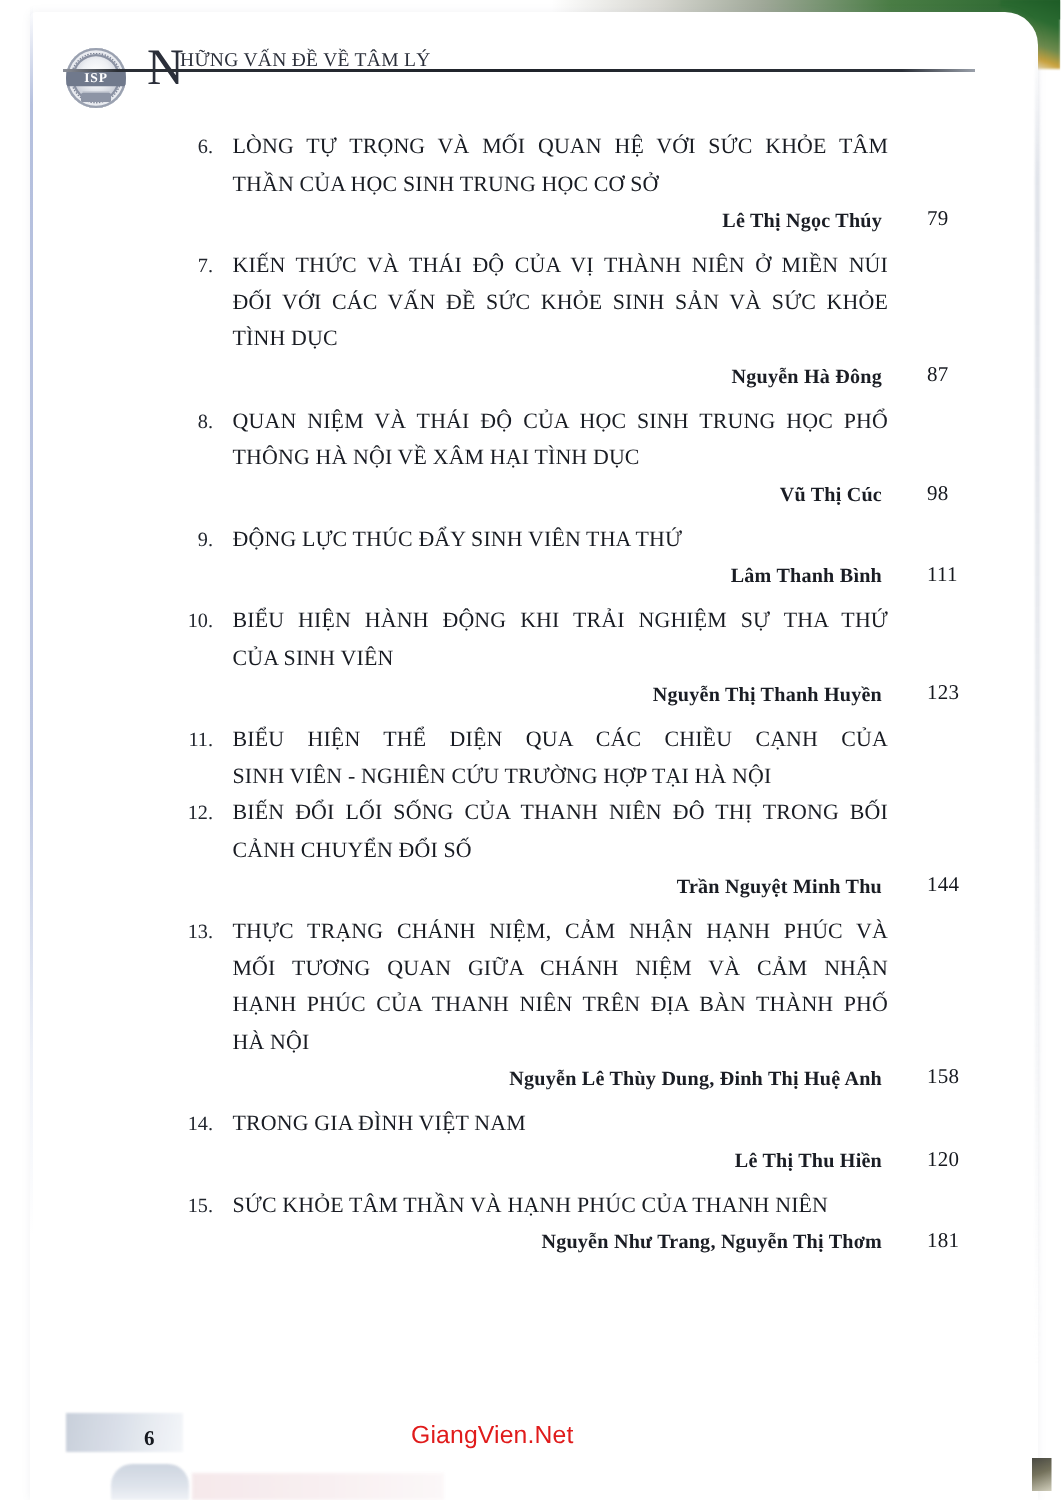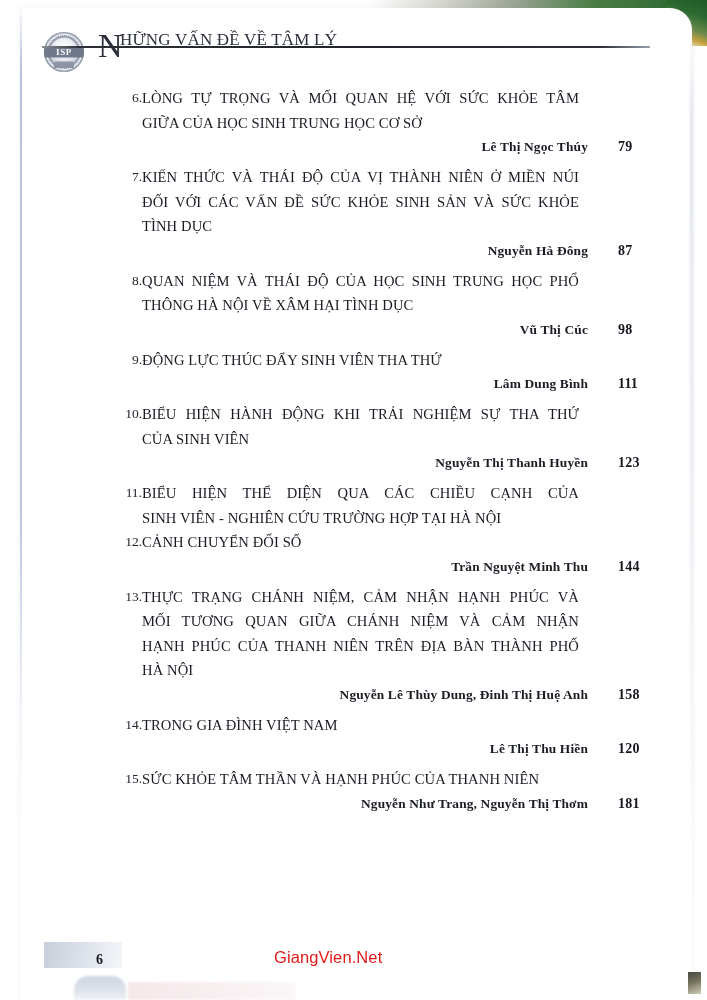--- a/index.html
+++ b/index.html
@@ -148,21 +148,21 @@
     font-size: 34px;
     line-height: 34px;
     color: #2b2f3a;
   }
   .head-lines {
     position: absolute;
     left: 84px; top: 2px;
   }
   .head-line1 {
     font-family: "Liberation Serif", serif;
-    font-size: 17px;
+    font-size: 13px;
     letter-spacing: .2px;
     color: #2b2f3a;
     line-height: 15px;
     white-space: nowrap;
   }
   .head-line2 {
     font-family: "Liberation Serif", serif;
     font-size: 12.5px;
     letter-spacing: .2px;
     color: #2b2f3a;
@@ -203,20 +203,21 @@
     text-align: right;
     padding-right: 0;
     font-family: "Liberation Serif", serif;
     font-size: 13.5px;
     color: #22262e;
     line-height: 24.5px;
   }
   .entry-title {
     flex: 0 0 auto;
     width: 437px;
+    margin-left: 13px;
     font-family: "Liberation Serif", serif;
     font-size: 14.6px;
     color: #191c23;
     line-height: 24.5px;
     letter-spacing: .1px;
   }
   .title-line { display: block; }
   .title-line.stretch {
     text-align: justify;
     text-align-last: justify;
@@ -236,21 +237,21 @@
     font-size: 13.4px;
     color: #1a1d24;
     white-space: nowrap;
     letter-spacing: .15px;
   }
   .author-page {
     position: absolute;
     left: 618px;
     top: 0;
     font-family: "Liberation Serif", serif;
-    font-weight: 700;
+    font-weight: 400;
     font-size: 14px;
     color: #15181e;
     letter-spacing: .2px;
   }
 
   
   .footer-artifact-1 {
     position: absolute;
     left: 44px; top: 942px;
     width: 78px; height: 26px;
@@ -319,21 +320,21 @@
     </div>
   </div>
   <div class="head-rule"></div>
 
   <div class="toc" id="toc">
       <div class="toc-entry">
         <div class="entry-row">
           <div class="entry-num">6.</div>
           <div class="entry-title">
             <span class="title-line stretch">LÒNG TỰ TRỌNG VÀ MỐI QUAN HỆ VỚI SỨC KHỎE TÂM</span>
-            <span class="title-line">GIỮA CỦA HỌC SINH TRUNG HỌC CƠ SỞ</span>
+            <span class="title-line">THẦN CỦA HỌC SINH TRUNG HỌC CƠ SỞ</span>
           </div>
         </div>
         <div class="author-row">
           <div class="author-name">Lê Thị Ngọc Thúy</div>
           <div class="author-page">79</div>
         </div>
       </div>
       <div class="toc-entry">
         <div class="entry-row">
           <div class="entry-num">7.</div>
@@ -362,21 +363,21 @@
         </div>
       </div>
       <div class="toc-entry">
         <div class="entry-row">
           <div class="entry-num">9.</div>
           <div class="entry-title">
             <span class="title-line">ĐỘNG LỰC THÚC ĐẨY SINH VIÊN THA THỨ</span>
           </div>
         </div>
         <div class="author-row">
-          <div class="author-name">Lâm Dung Bình</div>
+          <div class="author-name">Lâm Thanh Bình</div>
           <div class="author-page">111</div>
         </div>
       </div>
       <div class="toc-entry">
         <div class="entry-row">
           <div class="entry-num">10.</div>
           <div class="entry-title">
             <span class="title-line stretch">BIỂU HIỆN HÀNH ĐỘNG KHI TRẢI NGHIỆM  SỰ THA THỨ</span>
             <span class="title-line">CỦA SINH VIÊN</span>
           </div>
@@ -392,20 +393,21 @@
           <div class="entry-title">
             <span class="title-line stretch">BIỂU HIỆN THỂ DIỆN QUA CÁC CHIỀU CẠNH CỦA</span>
             <span class="title-line">SINH VIÊN - NGHIÊN CỨU TRƯỜNG HỢP TẠI HÀ NỘI</span>
           </div>
         </div>
       </div>
       <div class="toc-entry">
         <div class="entry-row">
           <div class="entry-num">12.</div>
           <div class="entry-title">
+            <span class="title-line stretch">BIẾN ĐỔI LỐI SỐNG CỦA THANH NIÊN ĐÔ THỊ TRONG BỐI</span>
             <span class="title-line">CẢNH CHUYỂN ĐỔI SỐ</span>
           </div>
         </div>
         <div class="author-row">
           <div class="author-name">Trần Nguyệt Minh Thu</div>
           <div class="author-page">144</div>
         </div>
       </div>
       <div class="toc-entry">
         <div class="entry-row">

